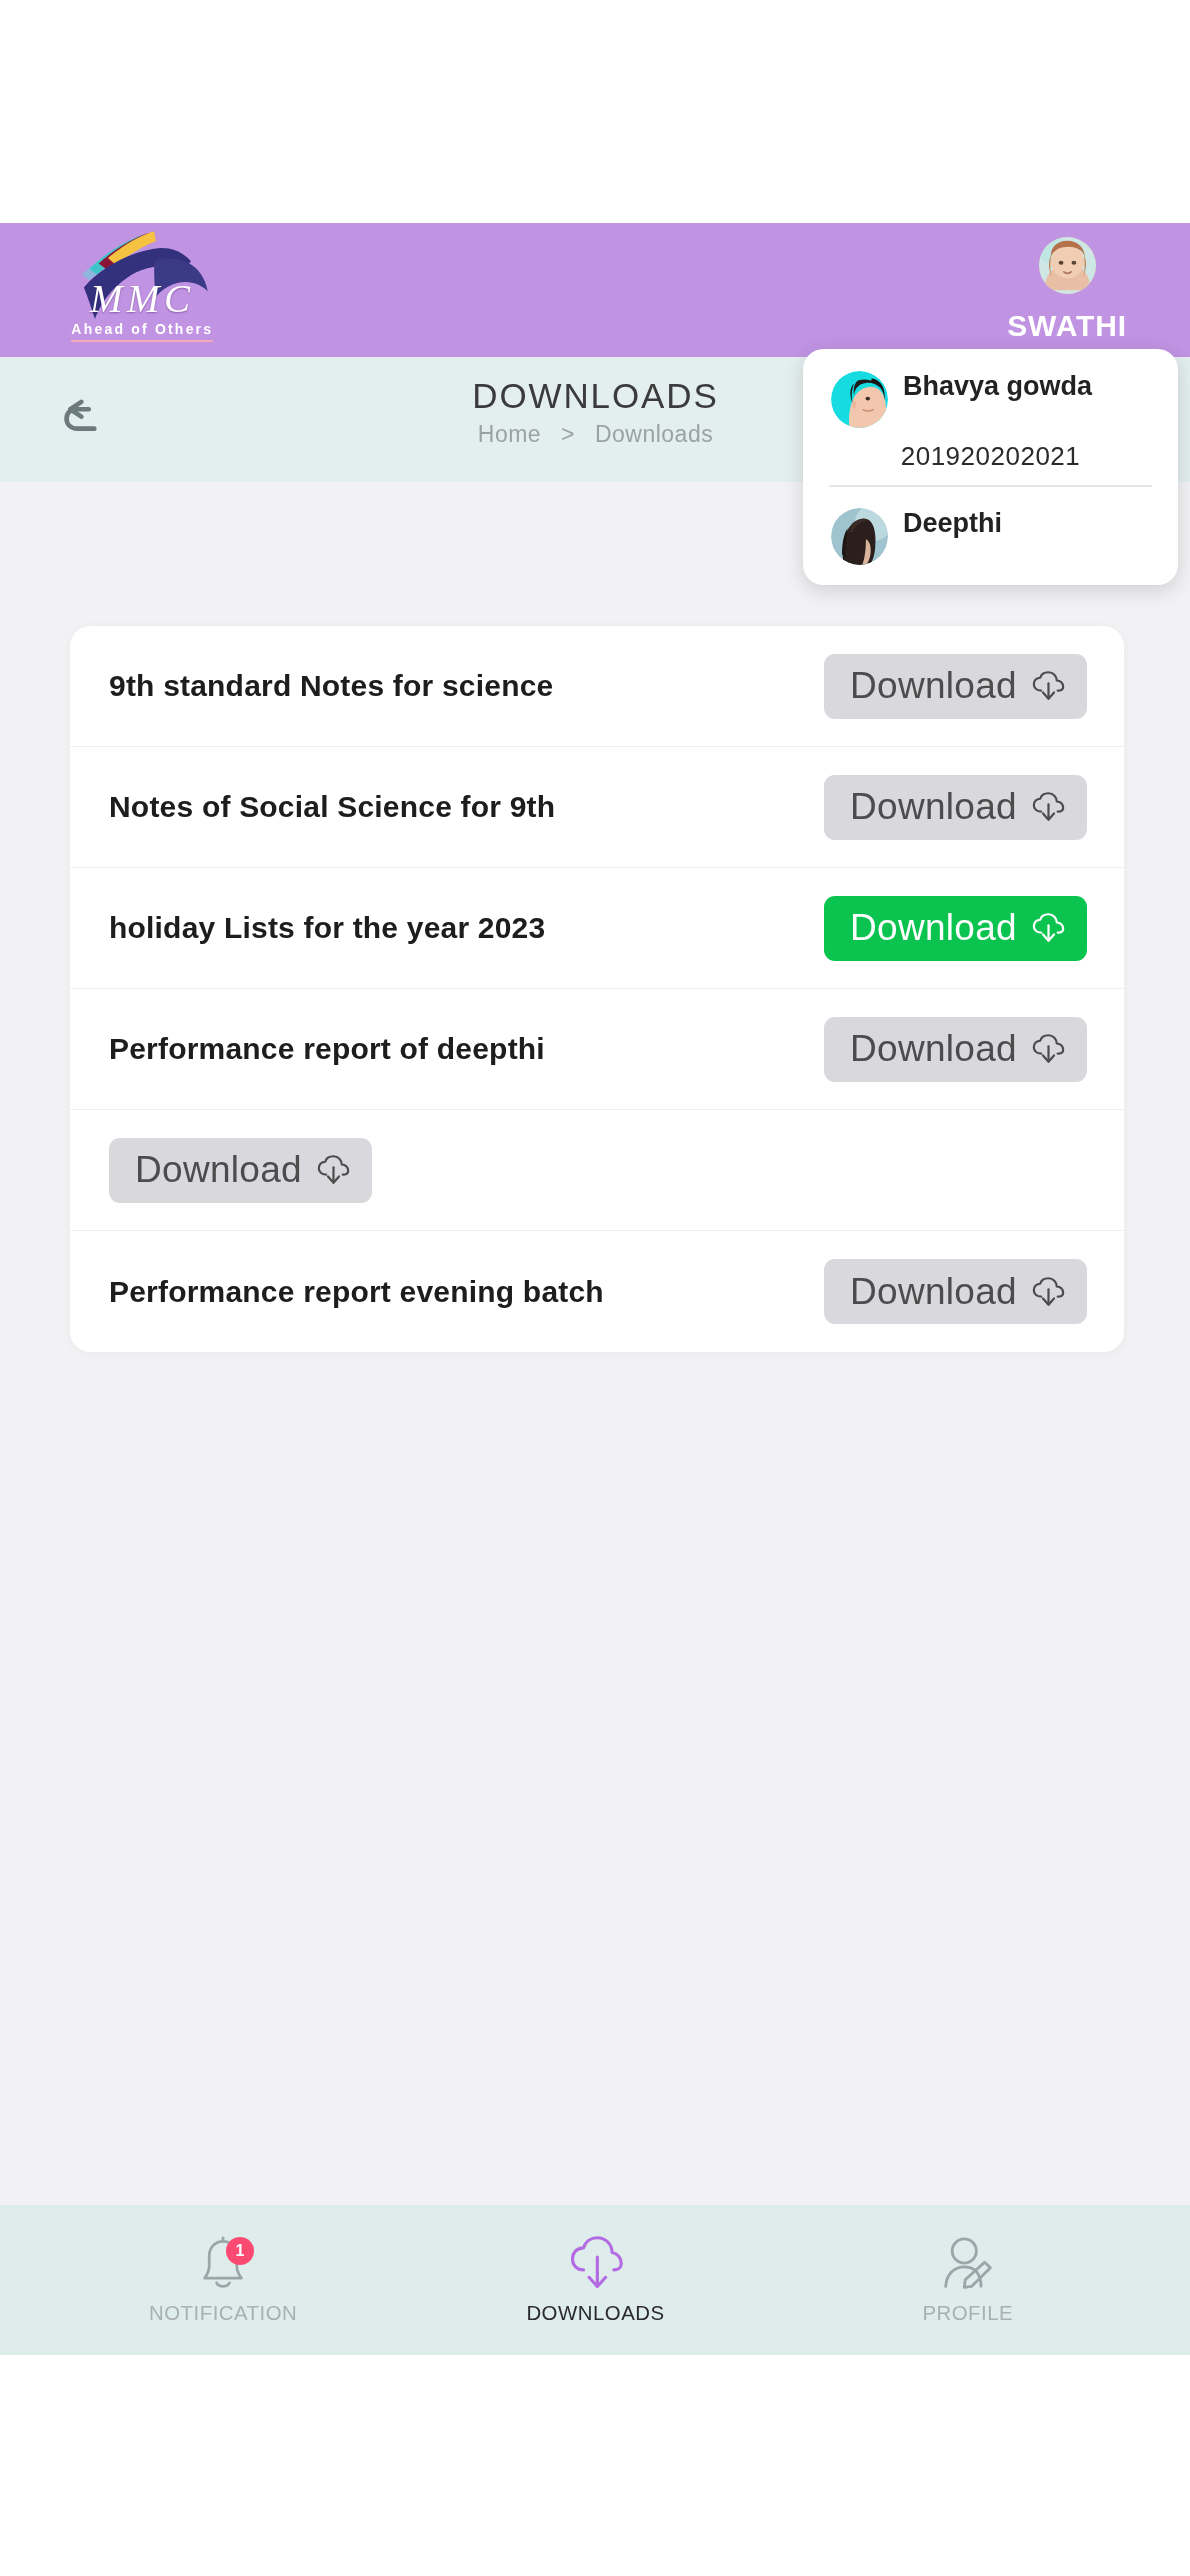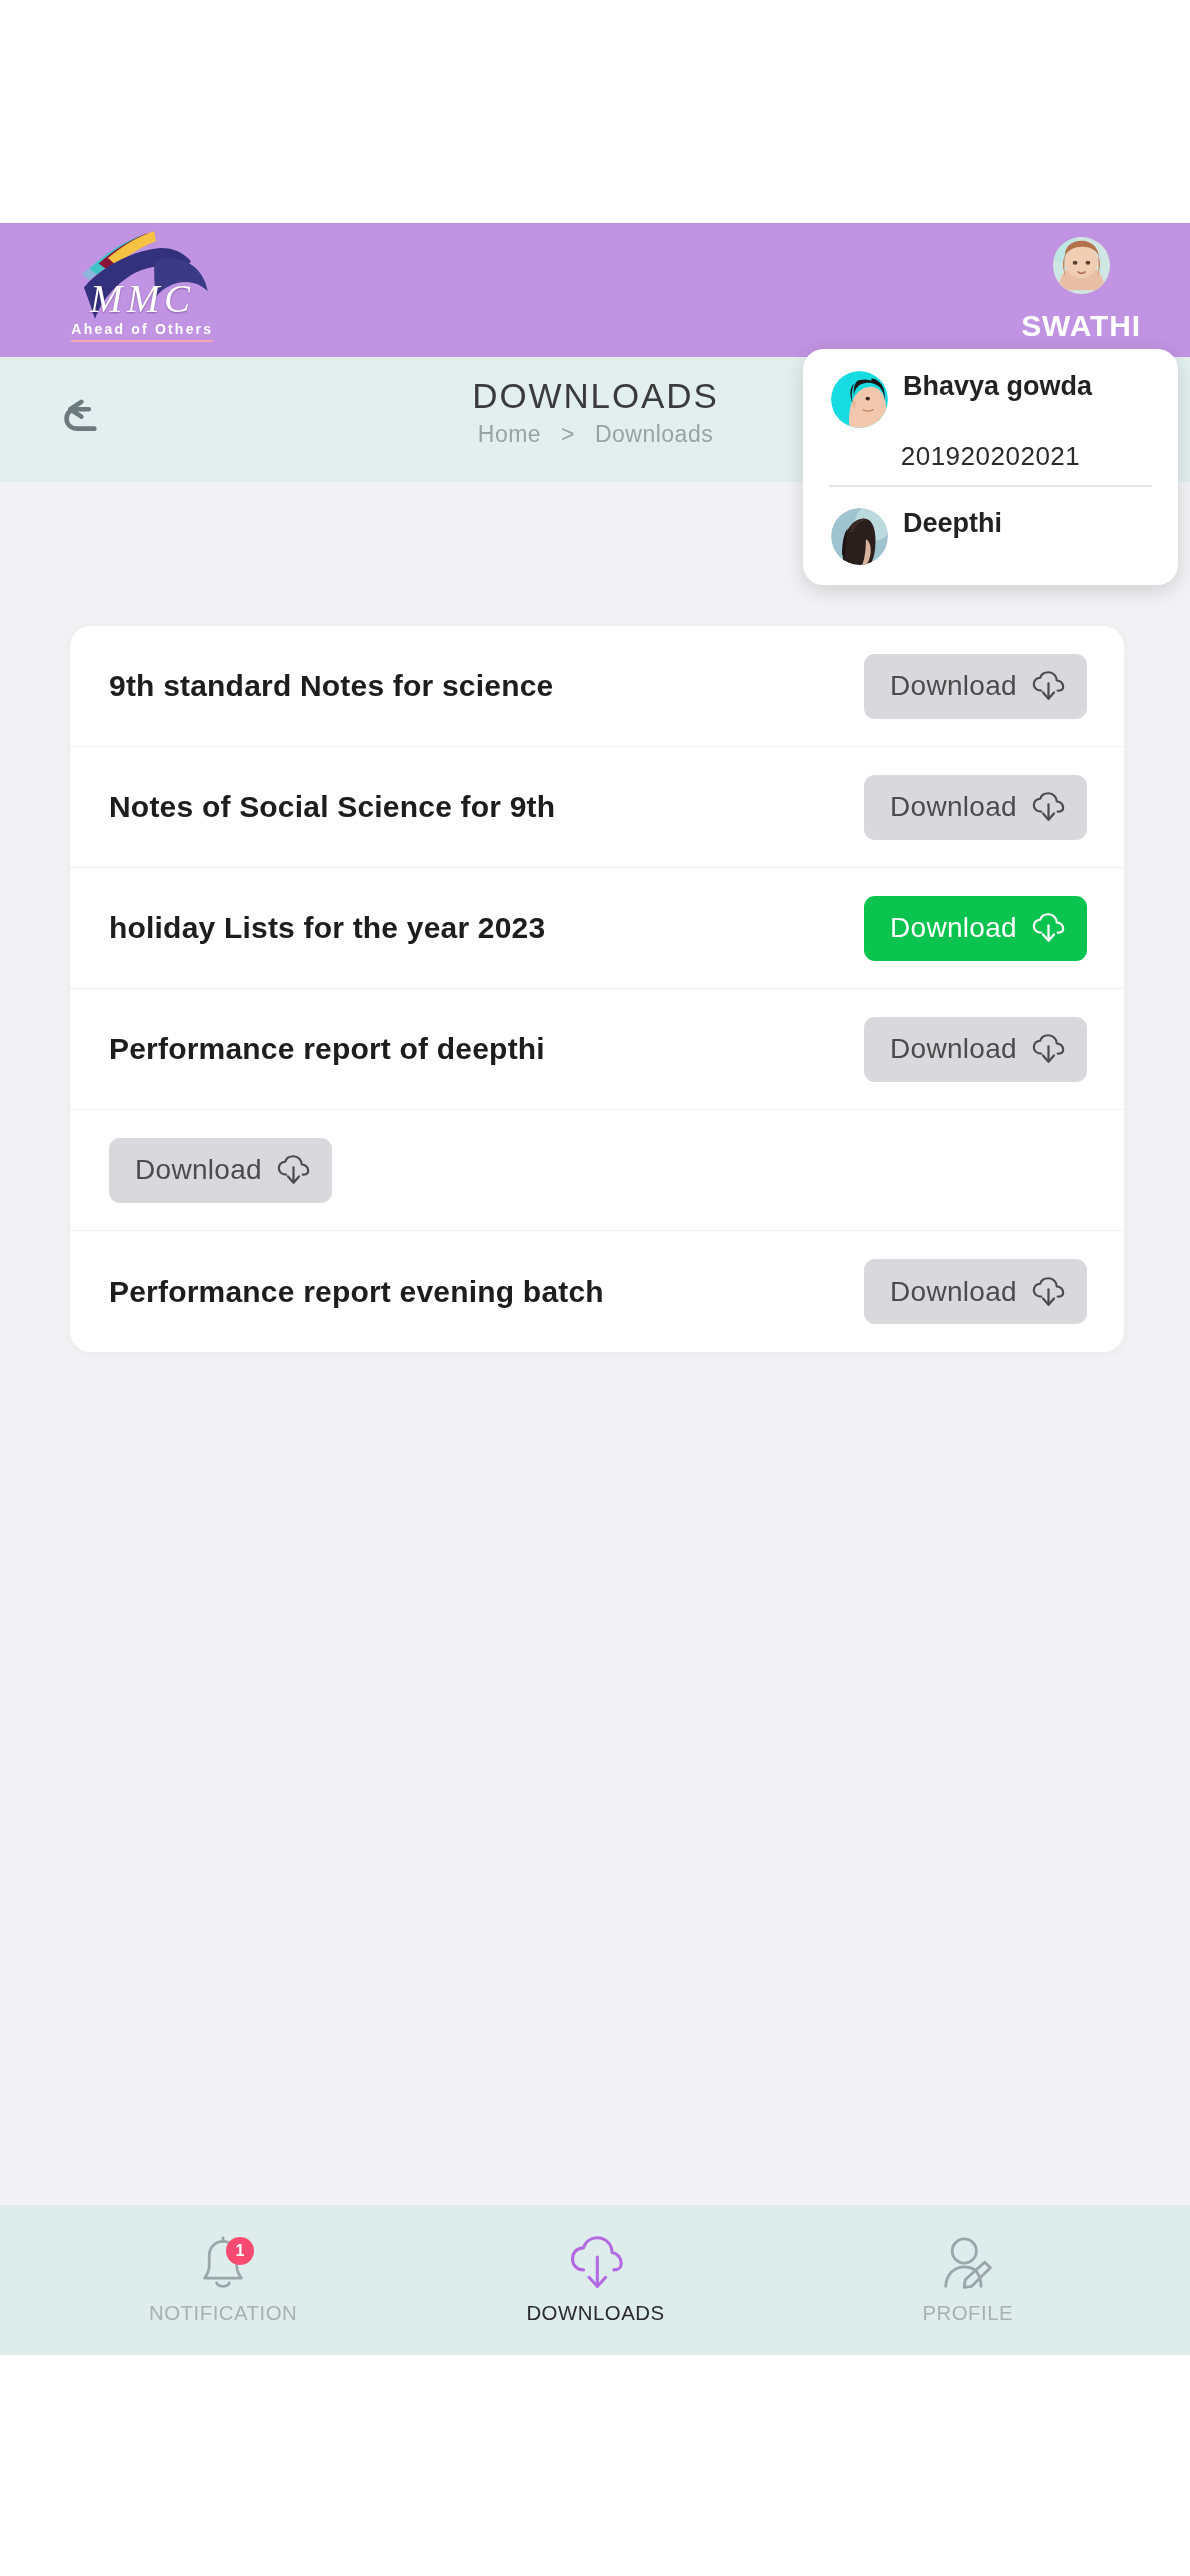--- a/index.html
+++ b/index.html
@@ -27,21 +27,21 @@
 
   
   .app-header {
     position: absolute;
     left: 0; top: 223px;
     width: 1191px; height: 134px;
     background: #c193e3;
     display: flex;
     align-items: center;
     justify-content: space-between;
-    padding: 0 26px 0 45px;
+    padding: 0 40px 0 45px;
   }
   .logo-wrap {
     position: relative;
     width: 185px; height: 130px;
   }
   .logo-wrap svg { position: absolute; left: 0; top: -3.7px; }
   .logo-text {
     position: absolute;
     left: 9.3px; top: 54px;
     width: 176px;
@@ -205,21 +205,21 @@
     align-items: center;
     gap: 15px;
     height: 65px;
     padding: 0 22px 0 26px;
     border-radius: 11px;
     background: #d9d9dd;
     border: none;
     cursor: pointer;
   }
   .dl-btn .dl-btn-label {
-    font-size: 28px;
+    font-size: 37px;
     color: #4c4c4c;
     letter-spacing: 0.3px;
   }
   .dl-btn.active { background: #0ac44f; }
   .dl-btn.active .dl-btn-label { color: #ffffff; }
 
   
   .bottom-nav {
     position: absolute;
     left: 0; top: 2205px;

